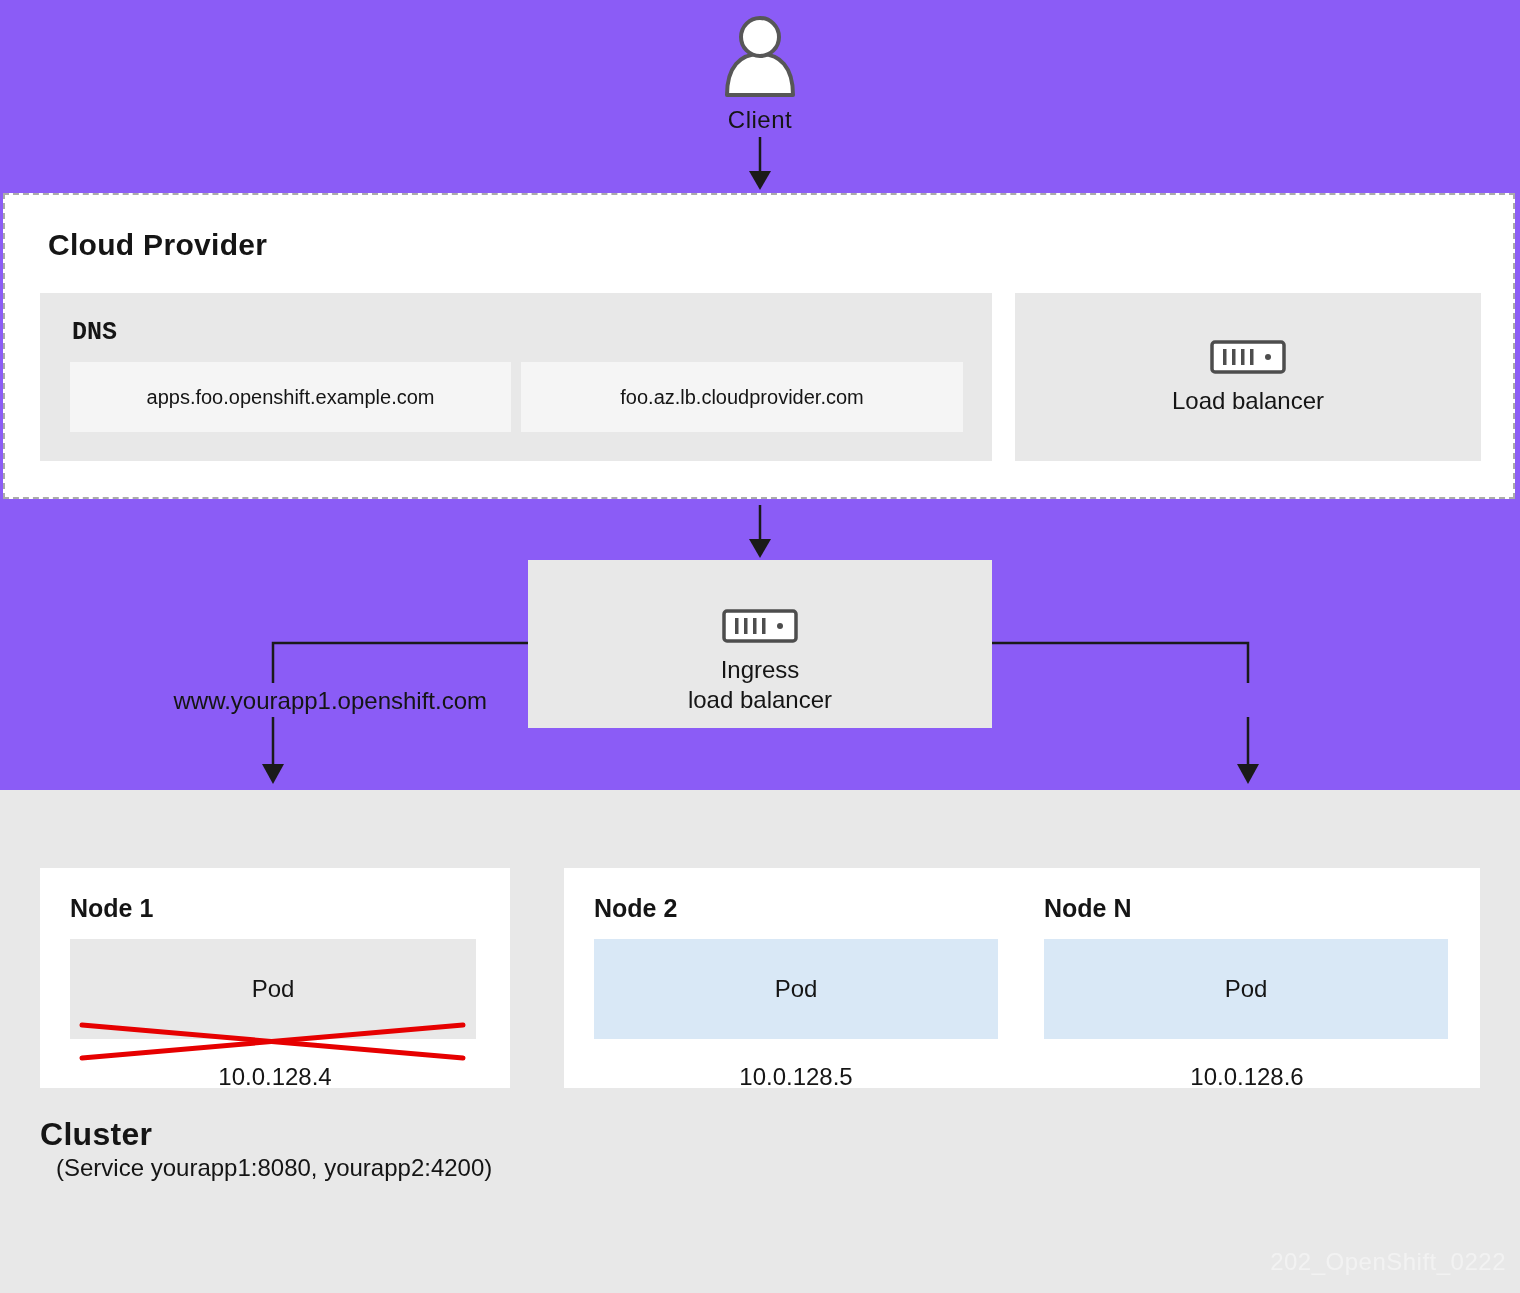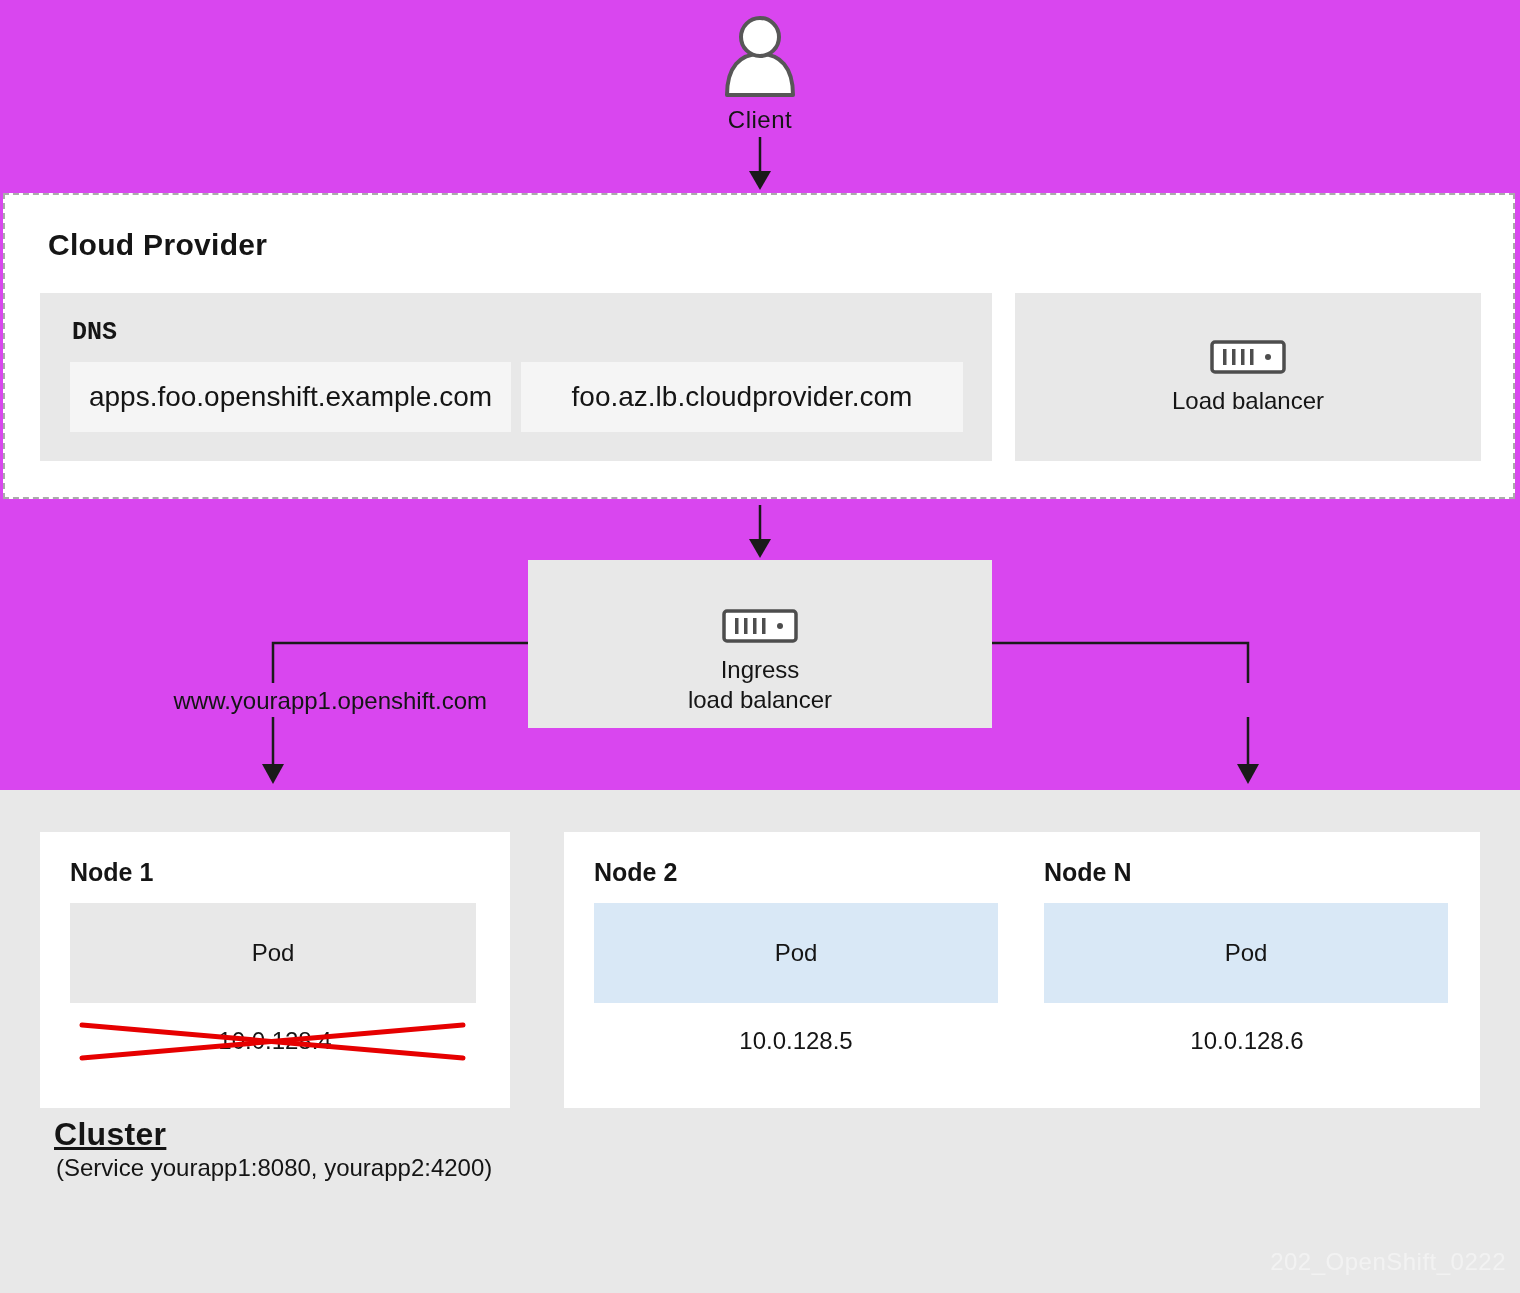--- a/index.html
+++ b/index.html
@@ -9,63 +9,63 @@
     --failed-red:#e60000;
     --icon-stroke:#4d4d4d;
     --text:#151515;
     --line:#1a1a1a;
     --dash-border:#ababab;
     --watermark:#f2f2f2;
   }
   *{margin:0;padding:0;box-sizing:border-box;}
   html,body{background:#fff;}
   body{font-family:"Liberation Sans", sans-serif;color:var(--text);}
-  #canvas{position:relative;width:1520px;height:1293px;background:#d946ef;overflow:hidden;}
+  #canvas{position:relative;width:1520px;height:1293px;background:#8b5cf6;overflow:hidden;}
 
   .abs{position:absolute;}
   .gray-box{background:var(--box-gray);}
 
   
   .client-icon{left:721px;top:16px;width:78px;height:82px;}
   .client-label{left:610px;top:106px;width:300px;text-align:center;font-size:24px;letter-spacing:.5px;}
 
   
   .cp-box{left:3px;top:193px;width:1512px;height:306px;border:2px dashed var(--dash-border);background:#fff;}
   .cp-title{left:48px;top:228px;font-size:30px;font-weight:bold;letter-spacing:.3px;}
   .dns-box{left:40px;top:293px;width:952px;height:168px;}
   .dns-label{left:72px;top:318px;font-size:25px;font-weight:bold;font-family:Liberation Mono, monospace;}
-  .dns-entry{top:362px;height:70px;background:var(--entry-bg);display:flex;align-items:center;justify-content:center;font-size:28px;}
+  .dns-entry{top:362px;height:70px;background:var(--entry-bg);display:flex;align-items:center;justify-content:center;font-size:20px;}
   .dns-entry-1{left:70px;width:441px;}
   .dns-entry-2{left:521px;width:442px;}
   .lb-box{left:1015px;top:293px;width:466px;height:168px;display:flex;flex-direction:column;align-items:center;justify-content:center;gap:9px;}
   .lb-label{font-size:24px;}
 
   
   .ingress-box{left:528px;top:560px;width:464px;height:168px;display:flex;flex-direction:column;align-items:center;padding-top:49px;gap:4px;}
   .ingress-line{font-size:24px;line-height:26px;text-align:center;}
 
   
   .route-label{top:687px;width:420px;text-align:right;font-size:24px;}
   .route-left{left:67px;}
   .route-right{left:1042px;}
 
   
   .cluster-box{left:0;top:790px;width:1520px;height:503px;}
-  .node-box{top:832px;height:276px;background:#fff;position:absolute;}
+  .node-box{top:868px;height:220px;background:#fff;position:absolute;}
   .node-1{left:40px;width:470px;}
   .node-2{left:528px;width:464px;margin-left:36px;}
   .node-n{left:1014px;width:466px;}
   .node-title{position:absolute;left:30px;top:26px;font-size:25px;font-weight:bold;}
   .pod-box{position:absolute;left:30px;top:71px;height:100px;display:flex;align-items:center;justify-content:center;font-size:24px;}
   .node-1 .pod-box{width:406px;background:var(--box-gray);}
   .node-2 .pod-box{width:404px;background:var(--pod-blue);}
   .node-n .pod-box{width:404px;background:var(--pod-blue);}
   .node-ip{position:absolute;left:0;top:195px;width:100%;text-align:center;font-size:24px;}
 
-  .cluster-title{left:54px;top:1116px;font-size:32px;font-weight:bold;letter-spacing:.3px;text-decoration:underline;}
+  .cluster-title{left:40px;top:1116px;font-size:32px;font-weight:bold;letter-spacing:.3px;}
   .cluster-subtitle{left:40px;top:1154px;font-size:24px;margin-left:16px;}
 
   .watermark{right:14px;top:1248px;font-size:24px;color:var(--watermark);letter-spacing:.5px;}
 
   
   .person-outline{fill:#ffffff;stroke:#575757;stroke-width:4;}
   .srv-rect{fill:#ffffff;stroke:var(--icon-stroke);stroke-width:3.5;}
   .srv-bar{fill:var(--icon-stroke);}
   .connector-layer{left:0;top:0;width:1520px;height:1293px;pointer-events:none;z-index:6;}
   .conn{stroke:var(--line);stroke-width:2.5;fill:none;}

